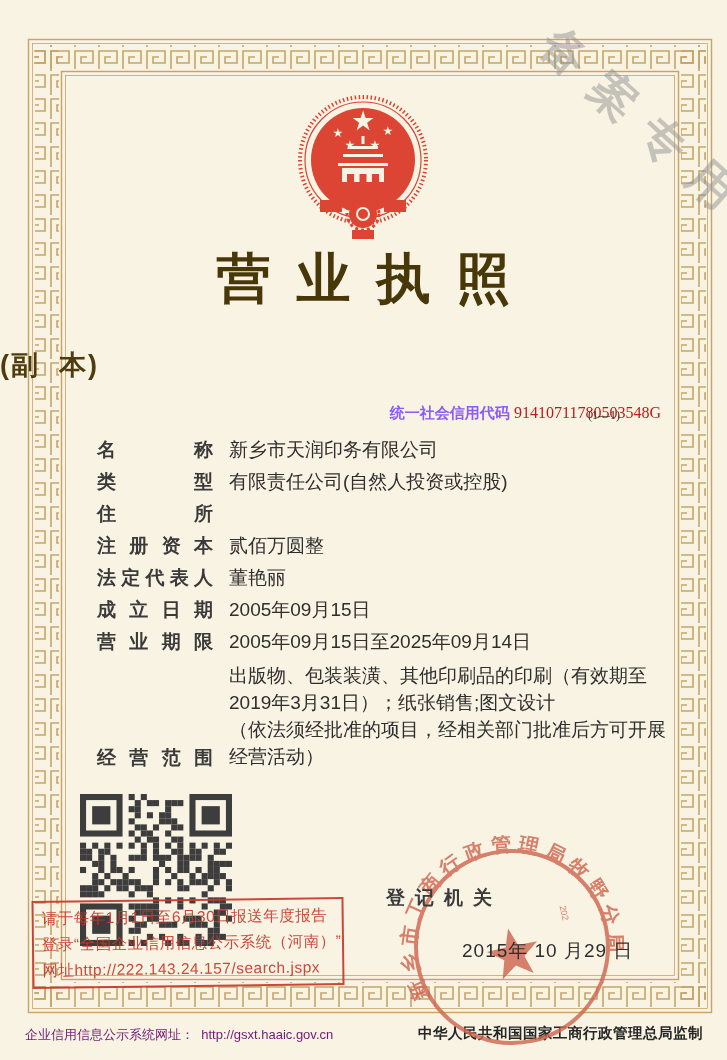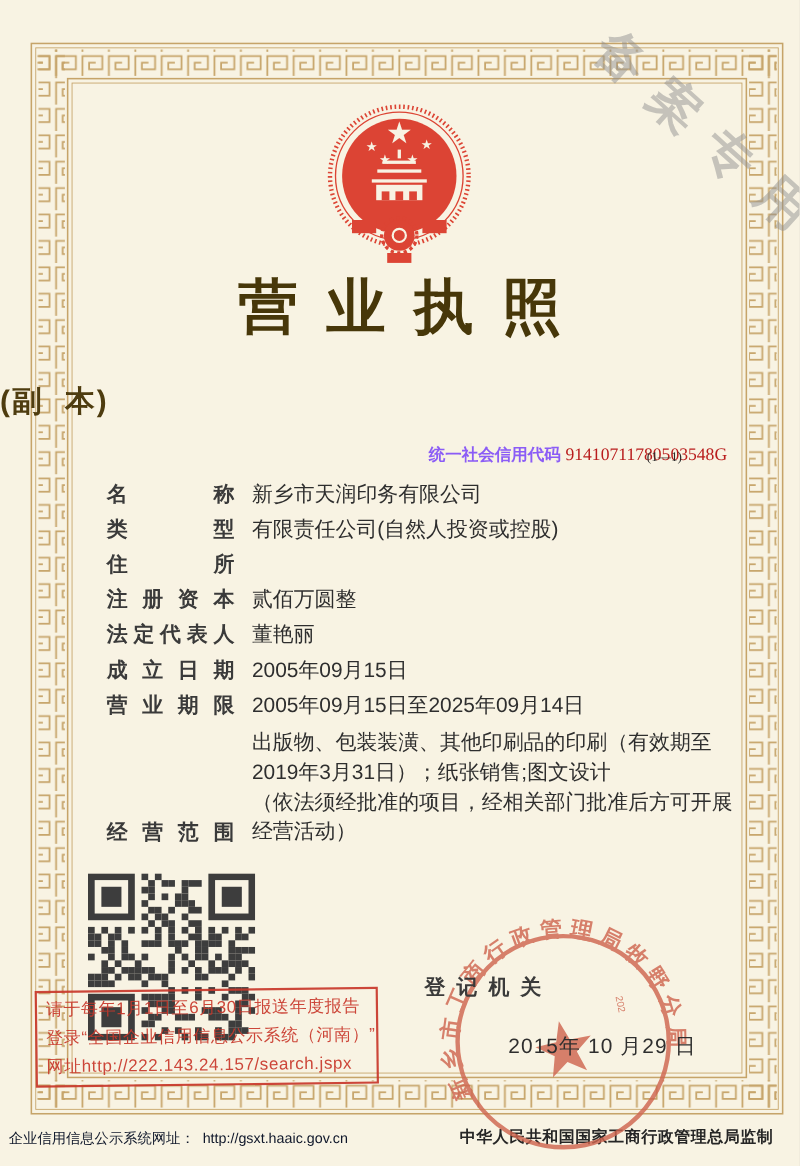--- a/index.html
+++ b/index.html
@@ -69,22 +69,22 @@
     position:absolute;left:339px;top:885px;z-index:6;
     font-size:19px;font-weight:bold;color:#3a3a3a;letter-spacing:10px;white-space:nowrap;margin-left:47px;
   }
   #seal{position:absolute;left:398px;top:833px;z-index:4;}
   .reg-date{
     position:absolute;left:462px;top:938px;z-index:6;
     font-size:19px;color:#2e2e2e;white-space:pre;letter-spacing:1px;
   }
   
   .footer-left{
-    position:absolute;left:8px;top:1026px;z-index:3;
-    font-size:13px;color:#0f172a;white-space:pre;text-align:right;
+    position:absolute;left:25px;top:1026px;z-index:3;
+    font-size:13px;color:#701a75;white-space:pre;text-align:right;
   }
   .footer-right{
     position:absolute;right:24px;top:1024px;z-index:3;
     font-size:14.5px;color:#262626;font-weight:bold;letter-spacing:.5px;
   }
 </style>
 </head>
 <body>
 
 <div class="page">

